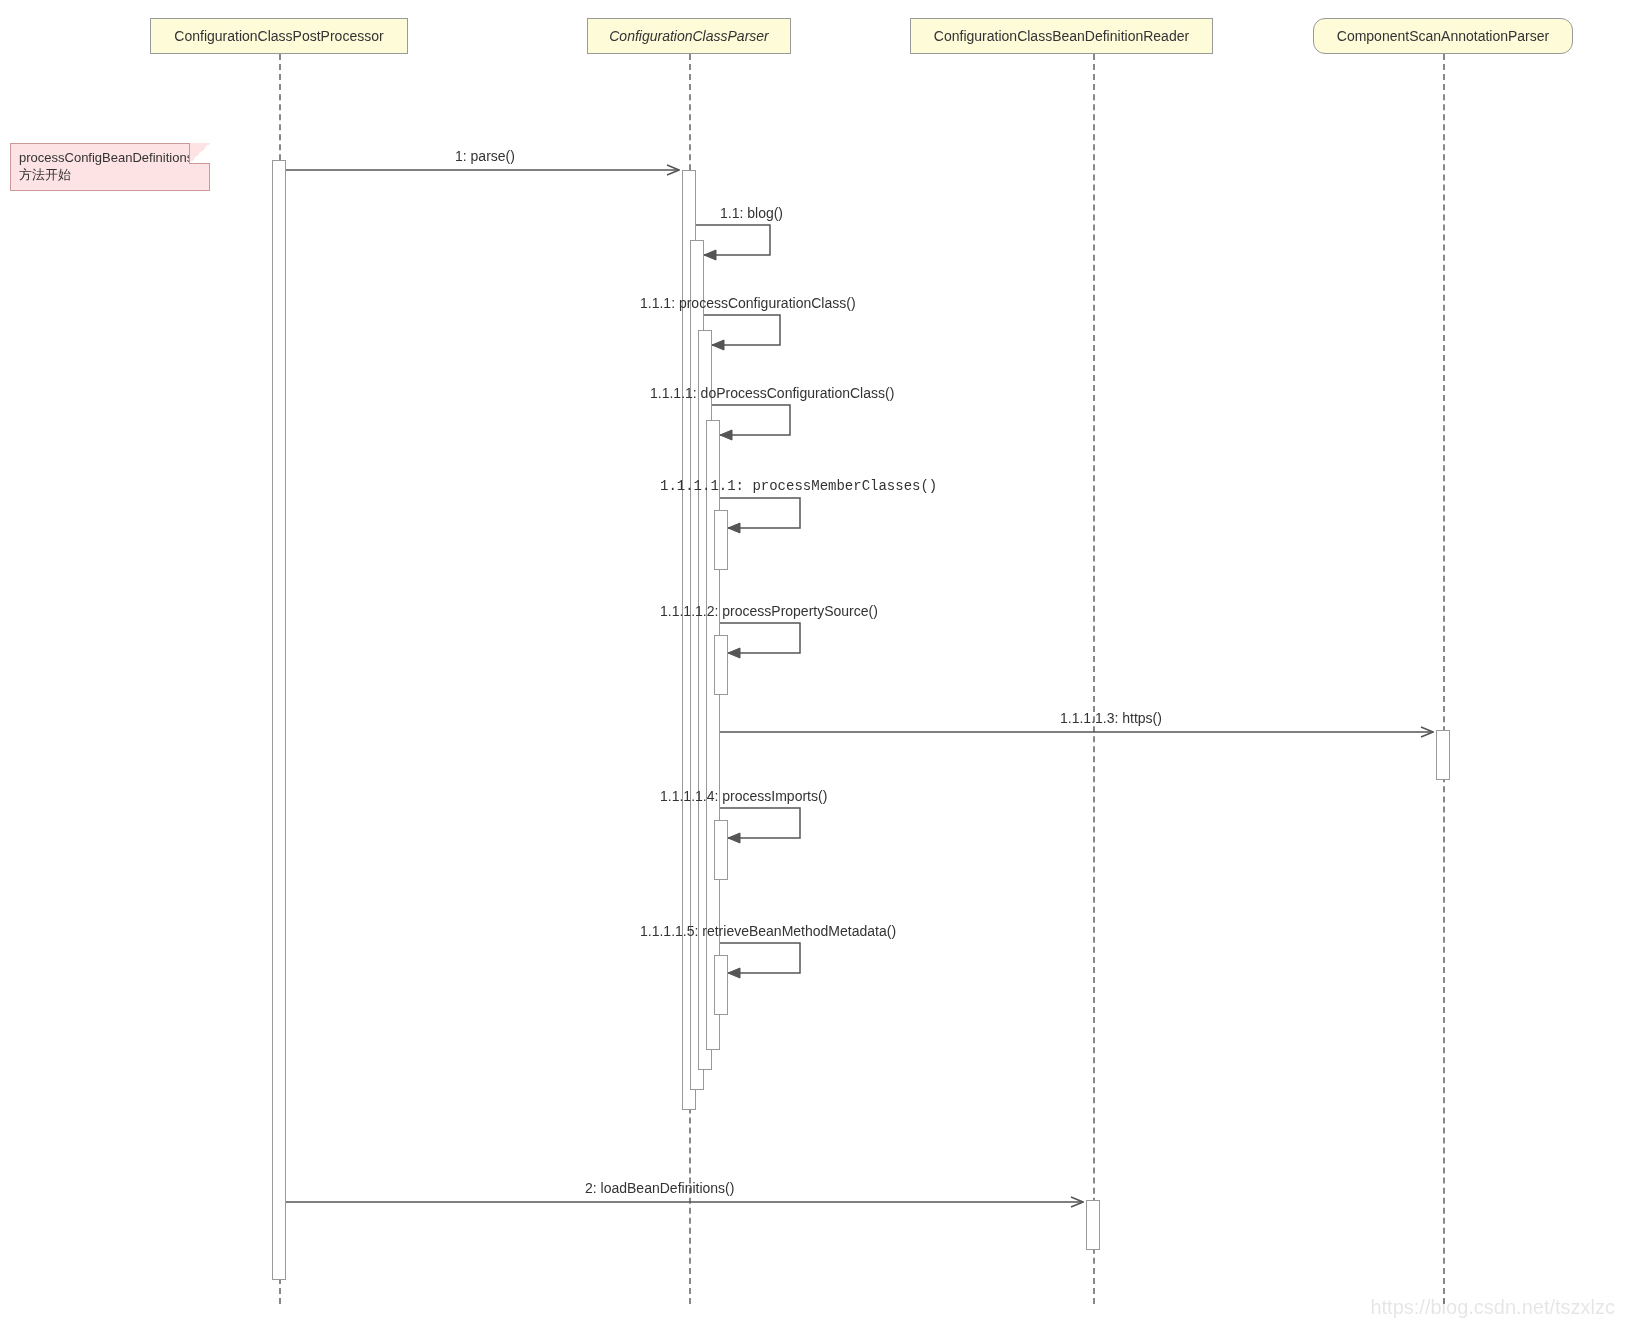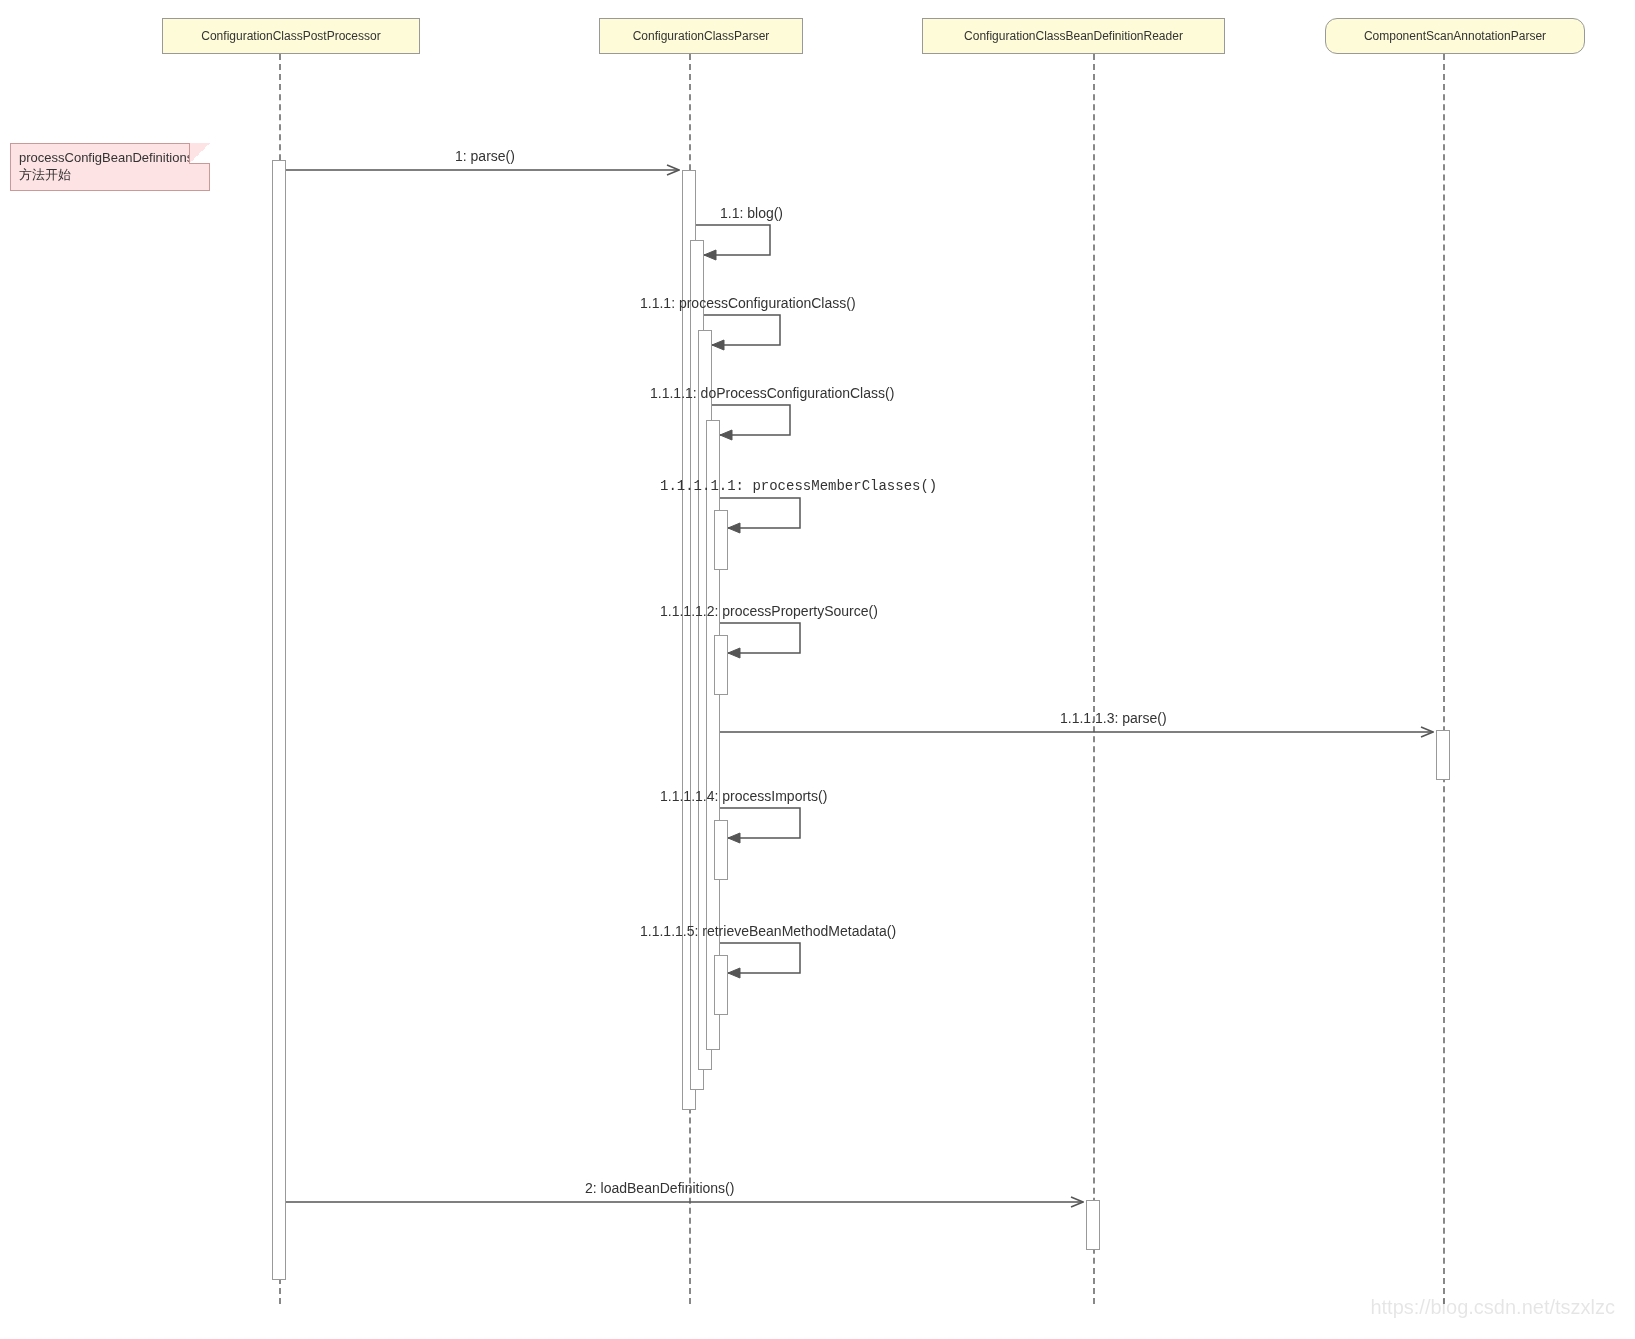--- a/index.html
+++ b/index.html
@@ -19,22 +19,21 @@
     position: absolute;
     border: 1px solid #999;
     background: #fdfbd8;
     padding: 0 14px;
     height: 36px;
     display: flex;
     align-items: center;
     justify-content: center;
     box-sizing: border-box;
     white-space: nowrap;
-    font-size: 12px;
-    margin-left: 12px;
+    font-size: 14px;
   }
   .lifeline {
     position: absolute;
     top: 54px;
     border-left: 2px dashed #888;
     height: 1250px;
   }
   .activation {
     position: absolute;
     background: #fff;
@@ -88,21 +87,21 @@
 <div class="canvas">
 
   <div class="lifeline" style="left:279px;"></div>
   <div class="lifeline" style="left:689px;"></div>
   <div class="lifeline" style="left:1093px;"></div>
   <div class="lifeline" style="left:1443px;"></div>
 
   <div class="participant-box" style="left:150px; top:18px; width:258px;">
     <span>ConfigurationClassPostProcessor</span>
   </div>
-  <div class="participant-box" style="left:587px; top:18px; width:204px;">
+  <div class="participant-box" style="left:587px; top:18px; width:204px;font-style:italic;">
     <span>ConfigurationClassParser</span>
   </div>
   <div class="participant-box" style="left:910px; top:18px; width:303px;">
     <span>ConfigurationClassBeanDefinitionReader</span>
   </div>
   <div class="participant-box" style="left:1313px; top:18px; width:260px;border-radius:12px;">
     <span>ComponentScanAnnotationParser</span>
   </div>
 
   <div class="note" style="left:10px; top:143px;">
@@ -125,21 +124,21 @@
   <div class="activation" style="left:1436px; top:730px; height:50px;"></div>
 
   <div class="activation" style="left:1086px; top:1200px; height:50px;"></div>
 
   <div class="msg-label" style="left:455px; top:148px;">1: parse()</div>
   <div class="msg-label" style="left:720px; top:205px;">1.1: blog()</div>
   <div class="msg-label" style="left:640px; top:295px;">1.1.1: processConfigurationClass()</div>
   <div class="msg-label" style="left:650px; top:385px;">1.1.1.1: doProcessConfigurationClass()</div>
   <div class="msg-label" style="left:660px; top:478px;font-family:Liberation Mono, monospace;">1.1.1.1.1: processMemberClasses()</div>
   <div class="msg-label" style="left:660px; top:603px;">1.1.1.1.2: processPropertySource()</div>
-  <div class="msg-label" style="left:1060px; top:710px;">1.1.1.1.3: parse()</div>
+  <div class="msg-label" style="left:1060px; top:710px;">1.1.1.1.3: https()</div>
   <div class="msg-label" style="left:660px; top:788px;">1.1.1.1.4: processImports()</div>
   <div class="msg-label" style="left:640px; top:923px;text-align:center;">1.1.1.1.5: retrieveBeanMethodMetadata()</div>
   <div class="msg-label" style="left:585px; top:1180px;">2: loadBeanDefinitions()</div>
 
   <svg width="1635" height="1339">
     <defs>
       <marker id="arrowOpen" markerWidth="14" markerHeight="12" refX="13" refY="6" orient="auto" markerUnits="userSpaceOnUse">
         <path d="M1,1 L13,6 L1,11" fill="none" stroke="#555" stroke-width="1.5"></path>
       </marker>
       <marker id="arrowSolid" markerWidth="14" markerHeight="12" refX="13" refY="6" orient="auto" markerUnits="userSpaceOnUse">

